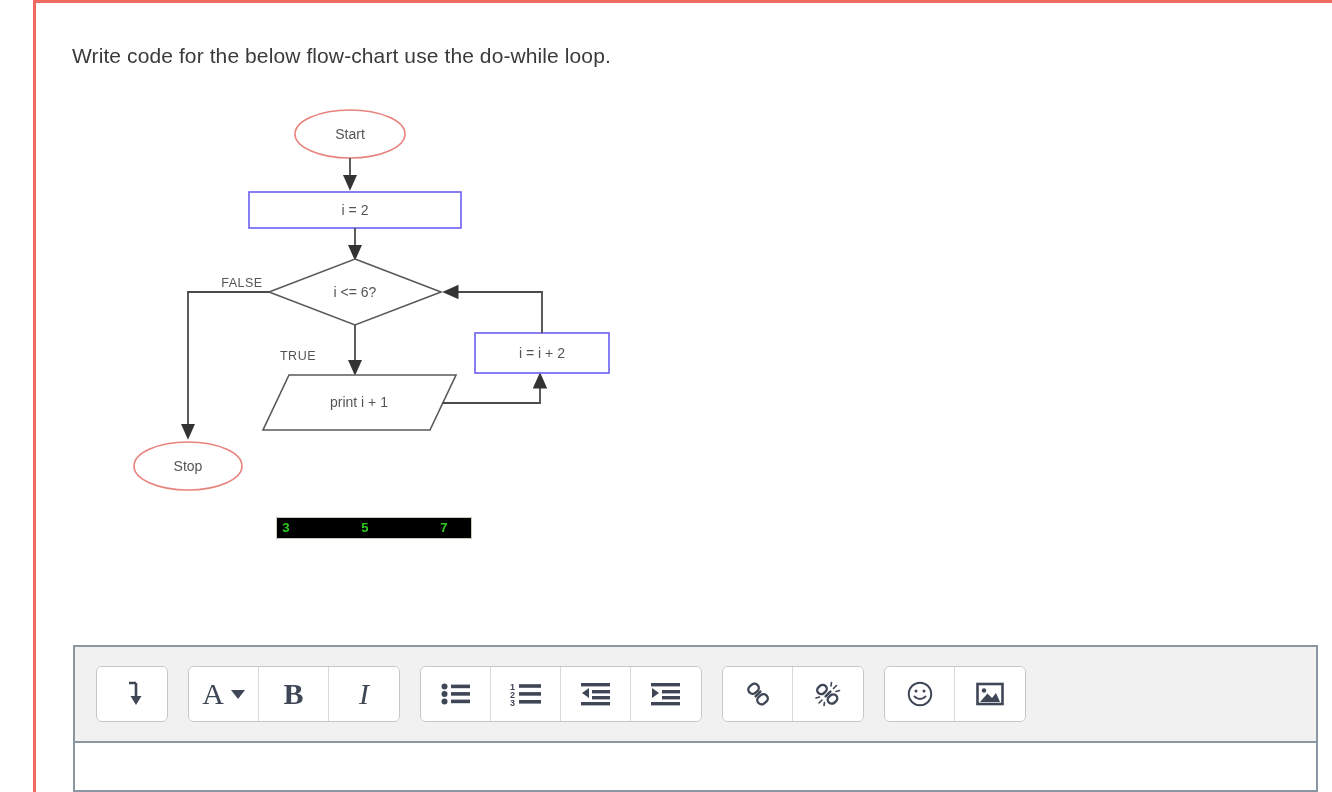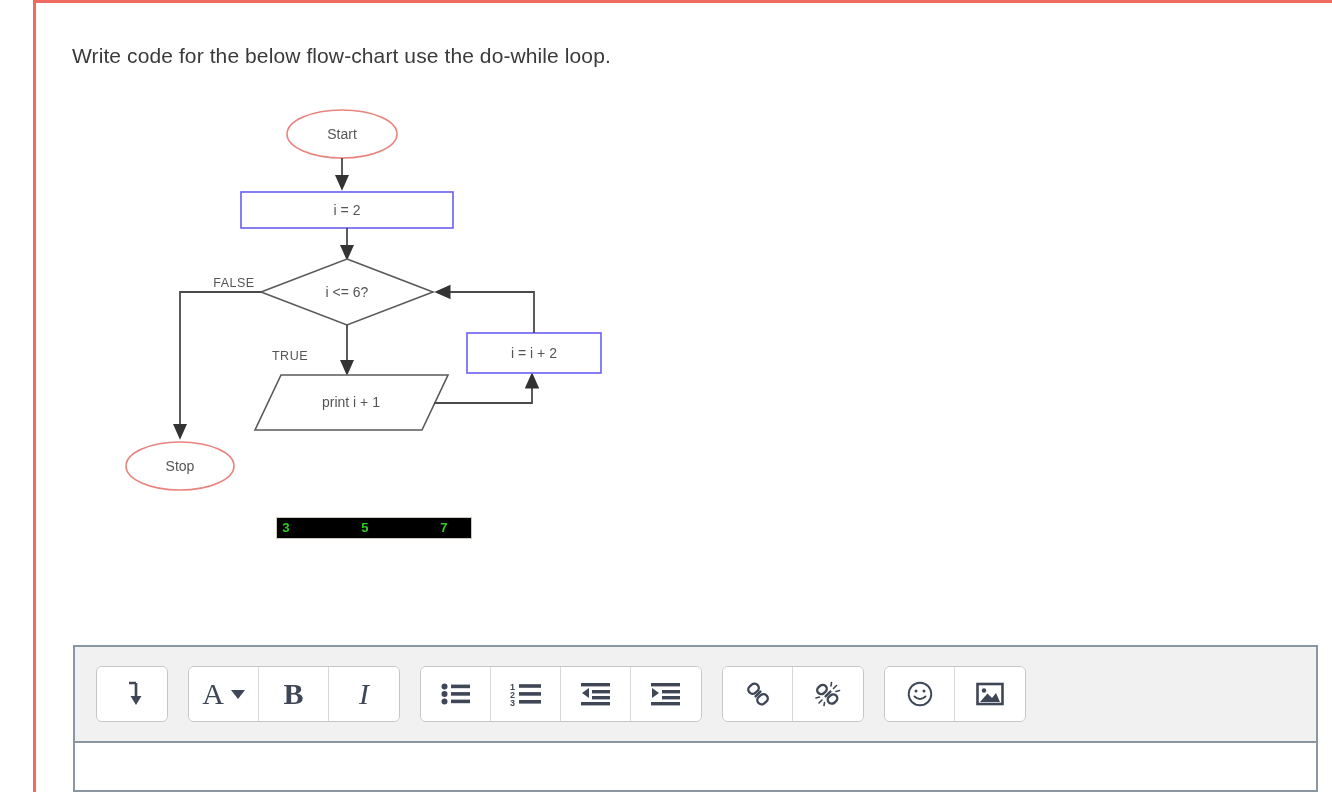--- a/index.html
+++ b/index.html
@@ -29,21 +29,21 @@
     left: 72px; top: 41px;
     font-size: 21px;
     line-height: 30px;
     color: #3a3a3a;
     letter-spacing: 0.1px;
     white-space: nowrap;
   }
   
   .flow-wrap {
     position: absolute;
-    left: 116px; top: 100px;
+    left: 124px; top: 100px;
     width: 520px; height: 450px;
   }
   .flow-wrap svg { display: block; }
   .flow-label {
     font-family: "Liberation Sans", sans-serif;
     fill: #555555;
   }
   
   .console-strip {
     position: absolute;

